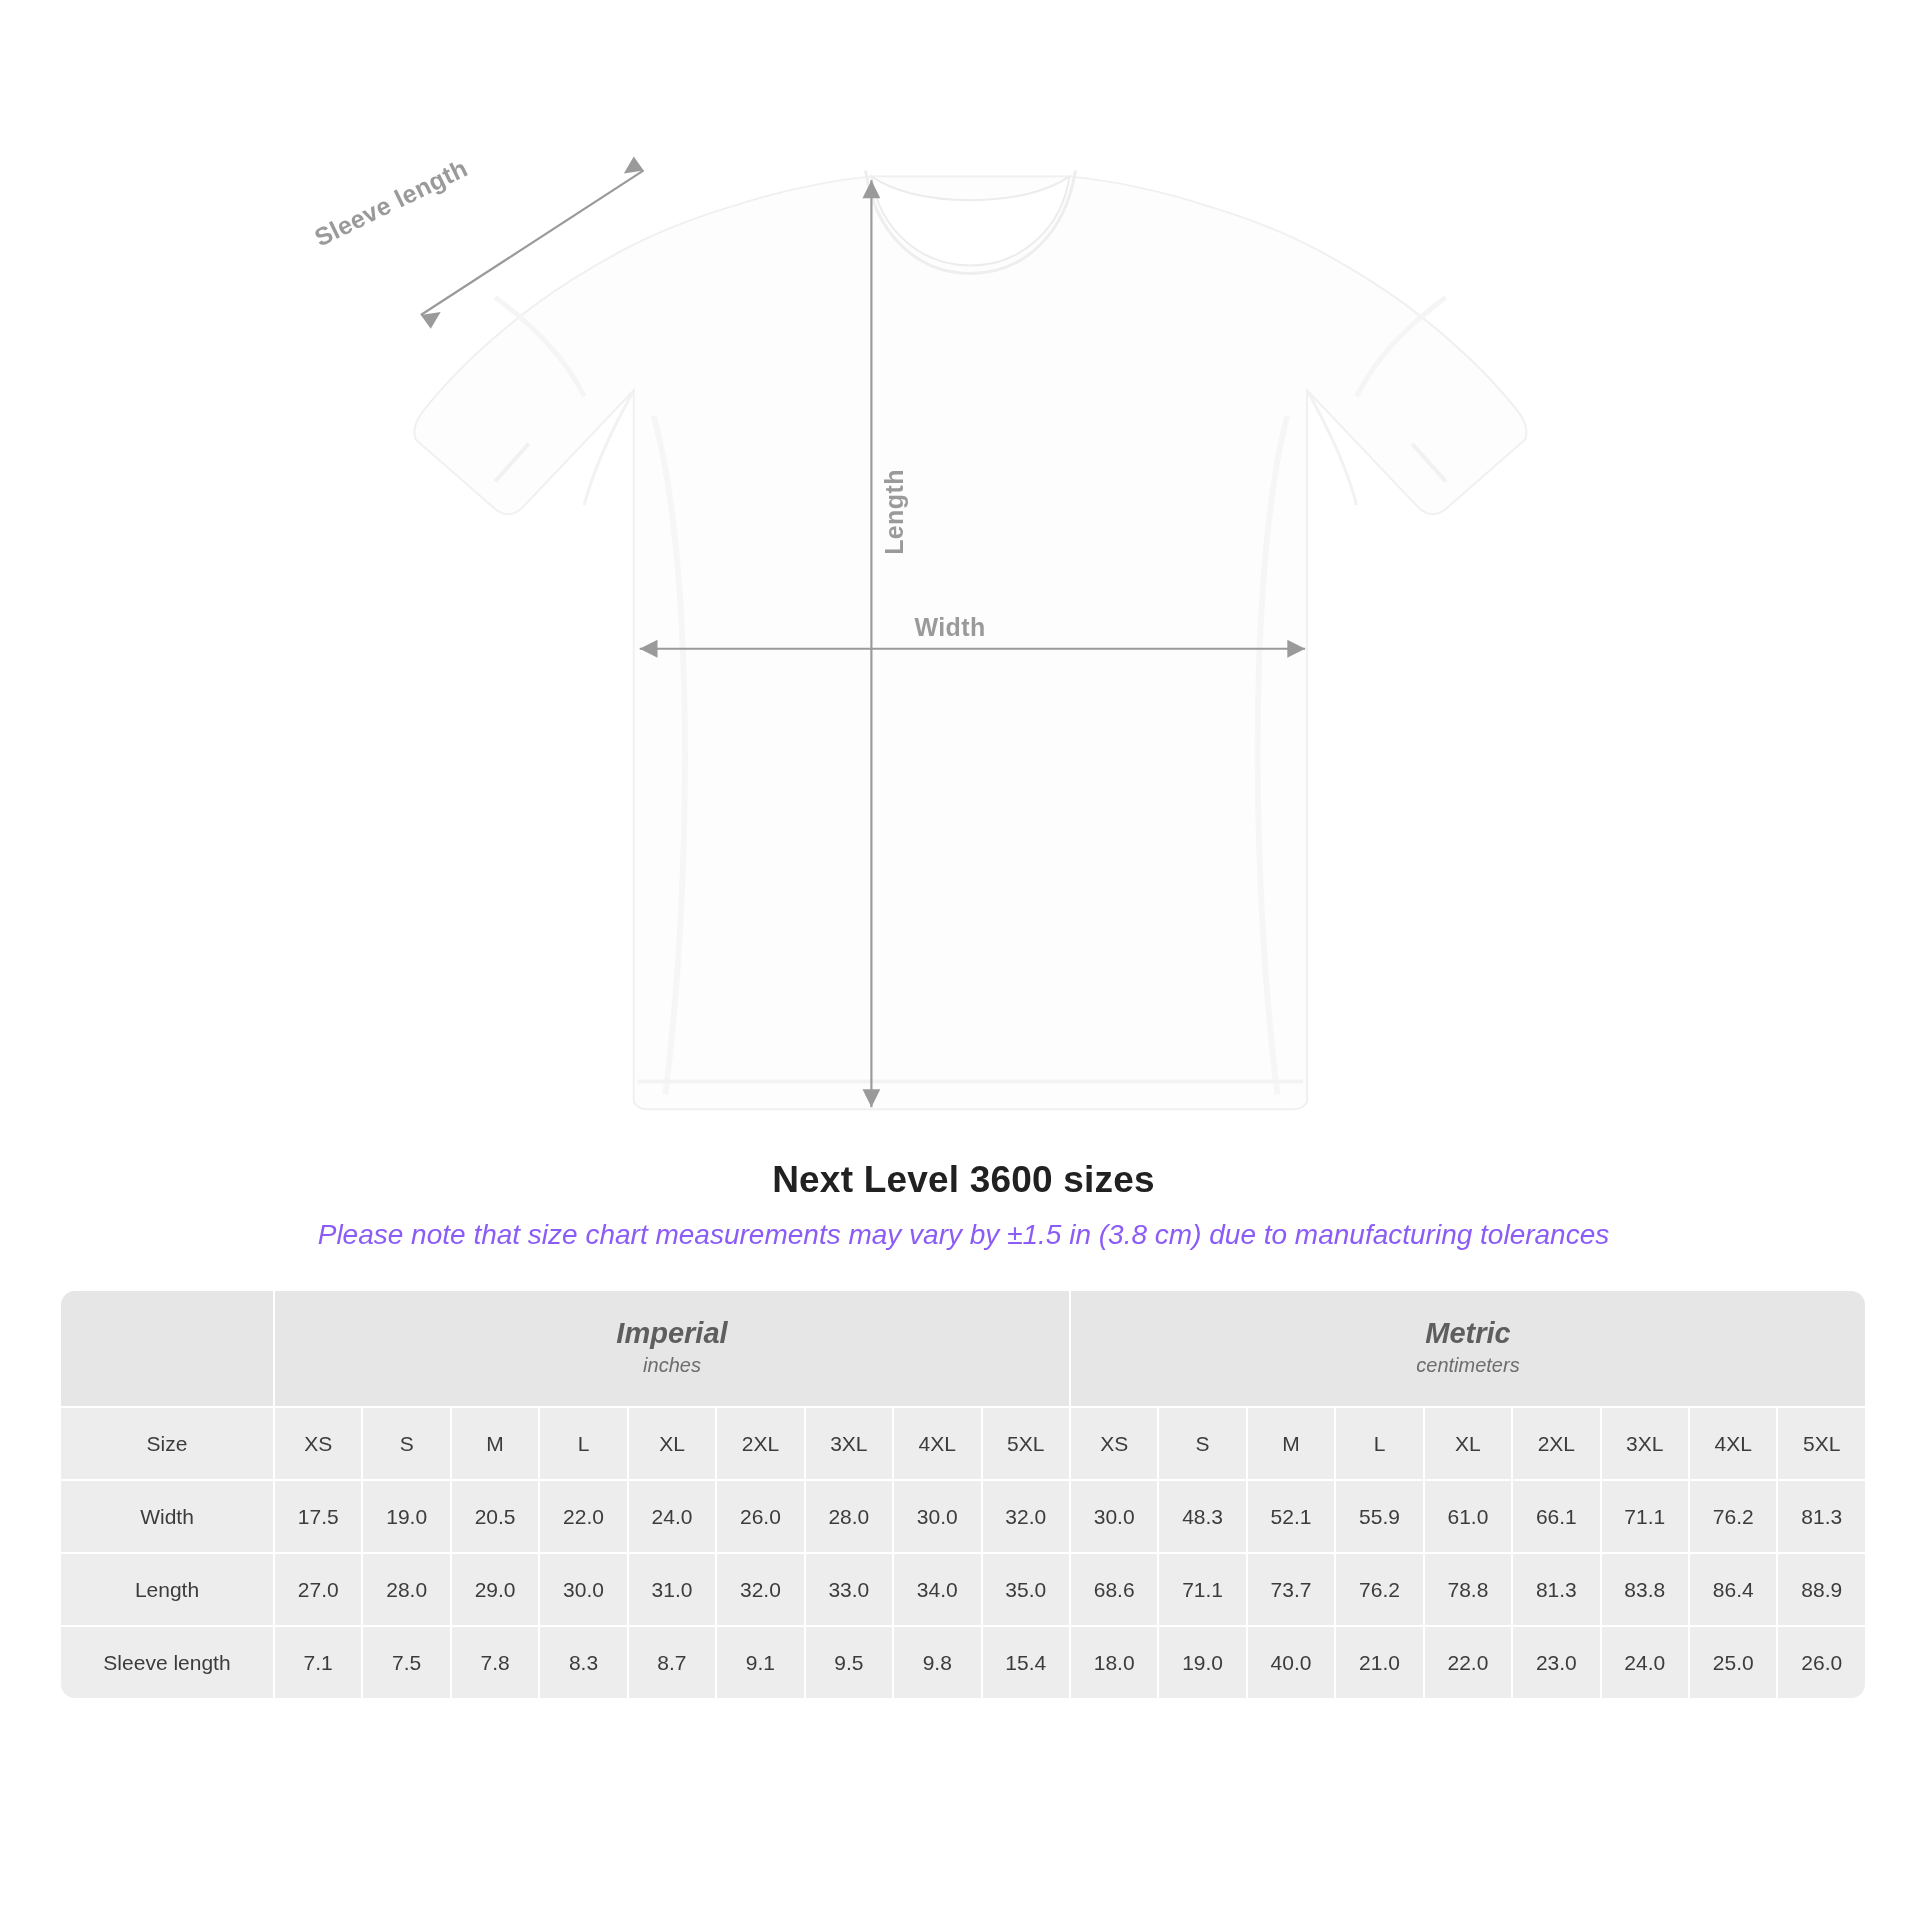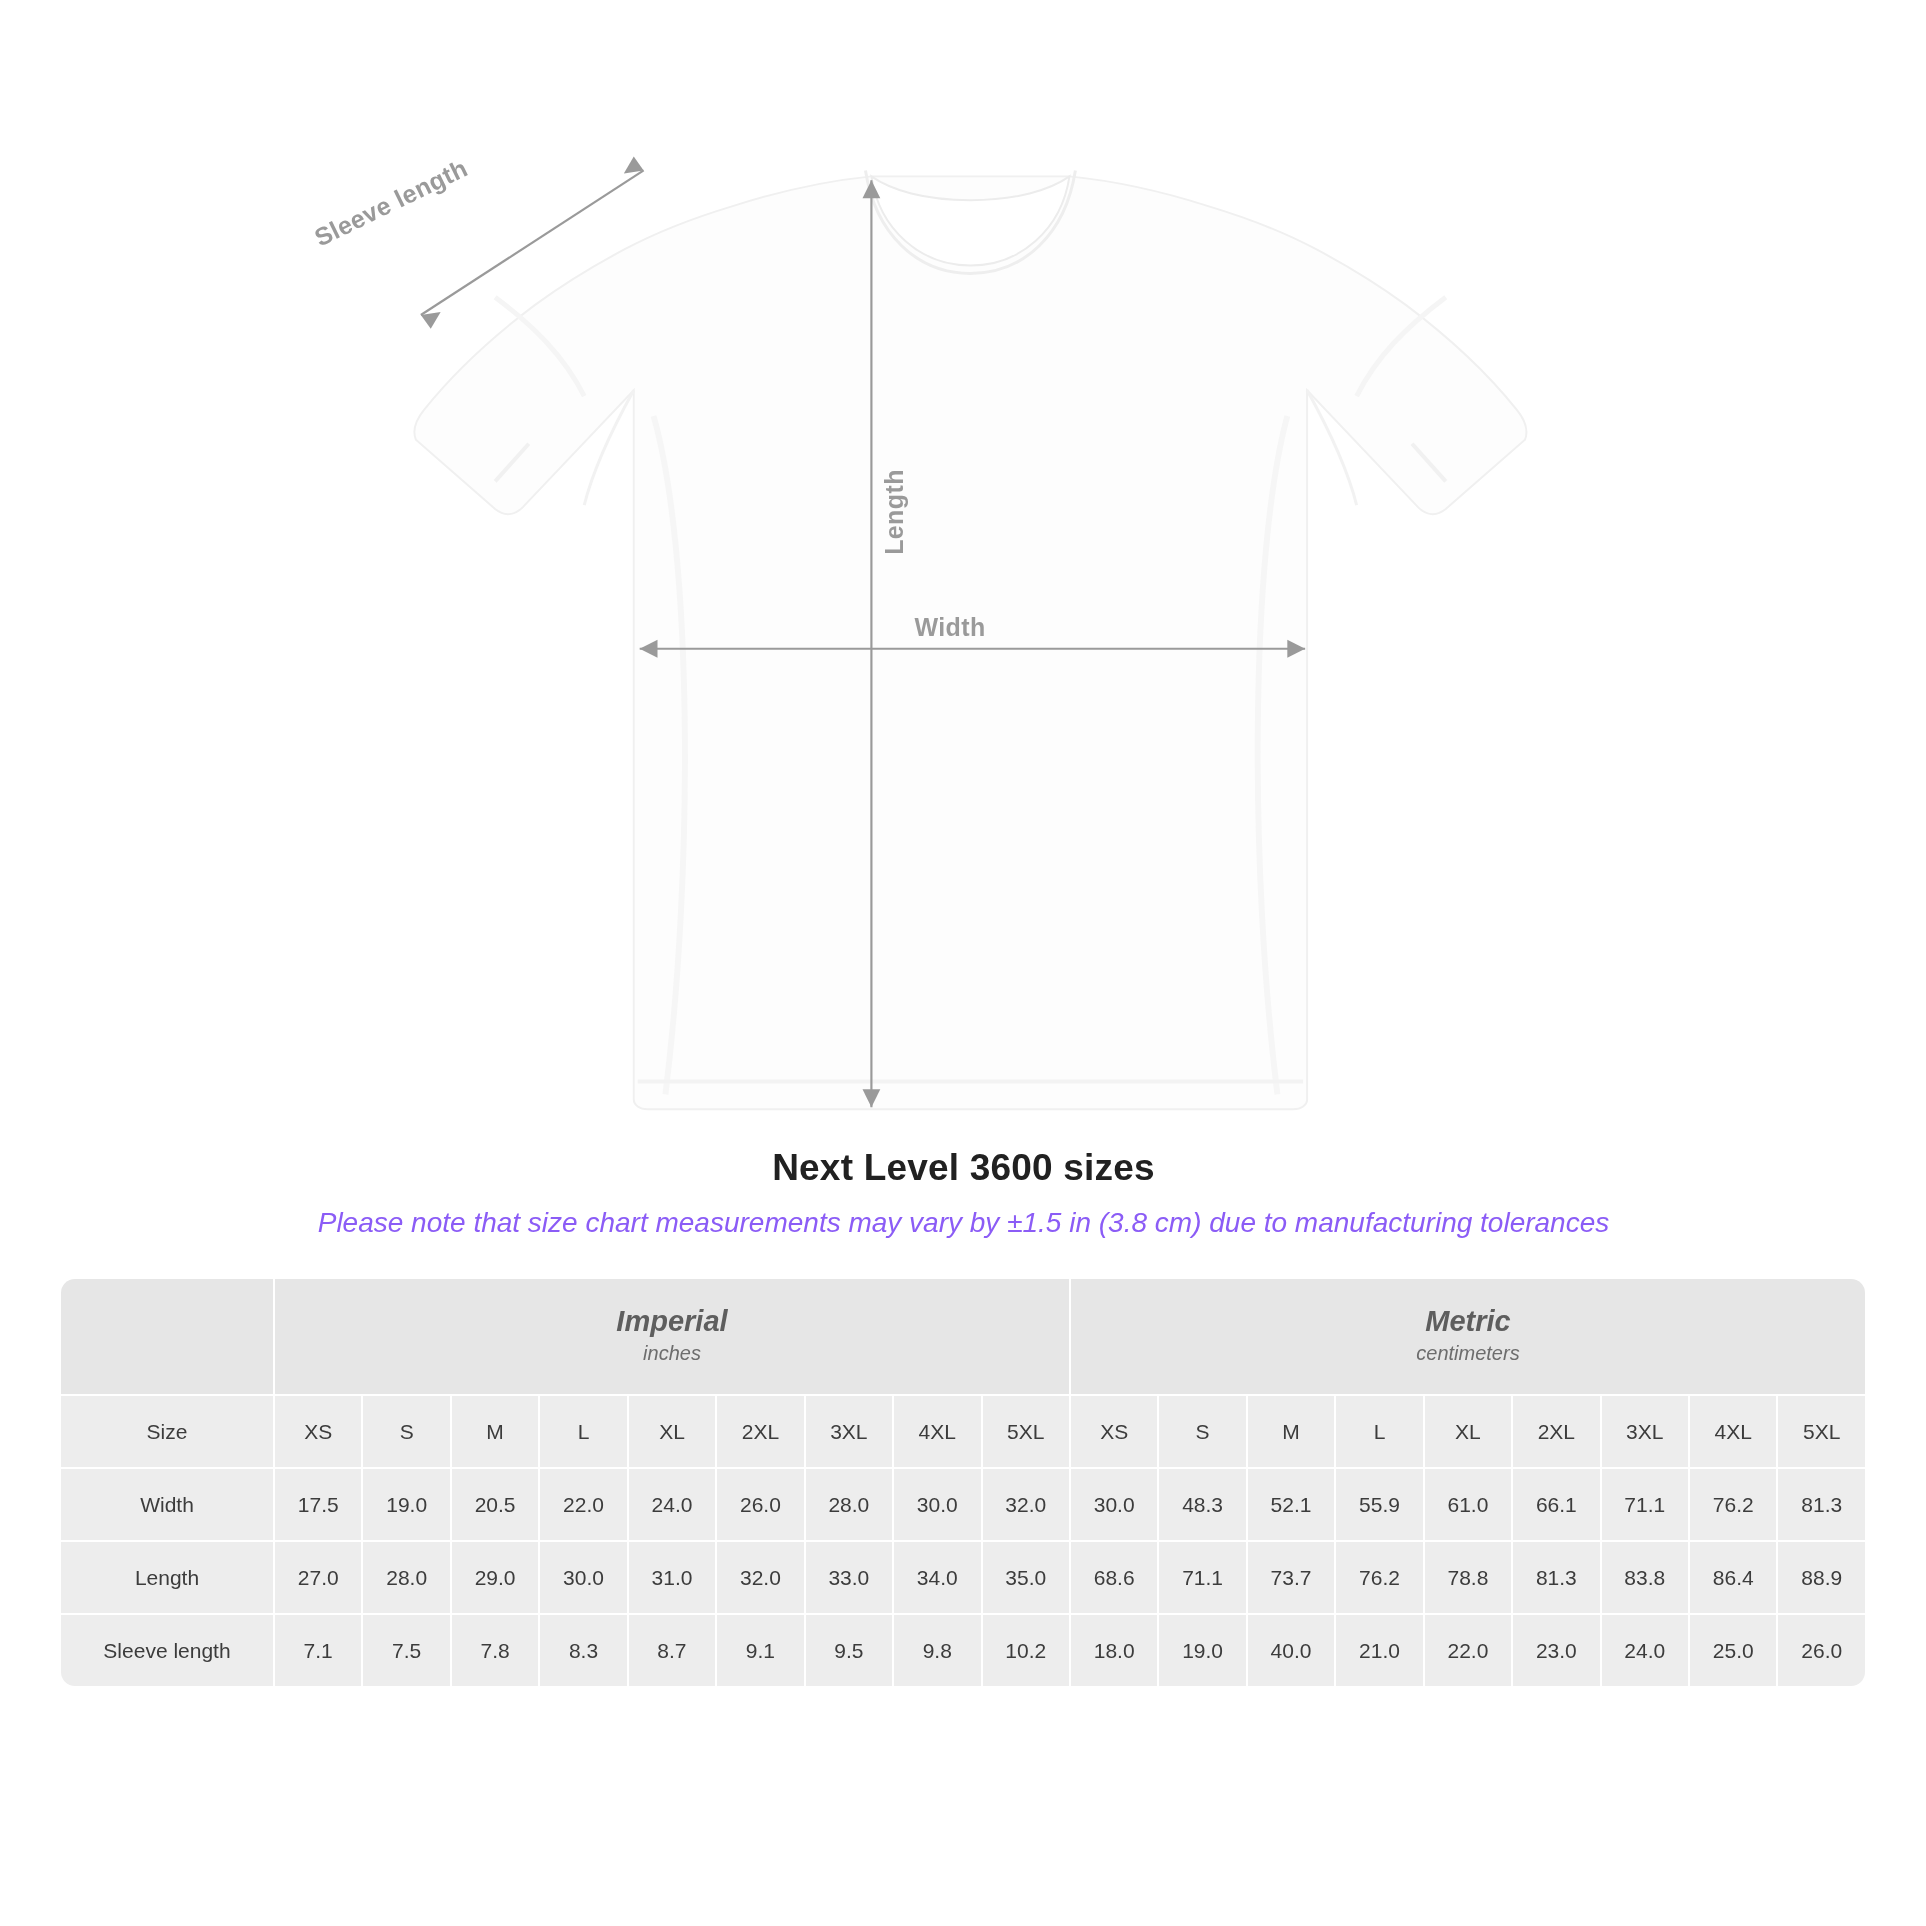--- a/index.html
+++ b/index.html
@@ -51,21 +51,21 @@
   }
   .lbl-width {
     left: 950px;
     top: 627px;
     transform: translate(-50%, -50%);
   }
 
   
   .title-block {
     text-align: center;
-    margin-top: 8px;
+    margin-top: 20px;
   }
   .chart-title {
     font-size: 37px;
     font-weight: bold;
     color: #212121;
     letter-spacing: 0.2px;
   }
   .chart-note {
     margin-top: 18px;
     font-size: 28px;
@@ -294,21 +294,21 @@
           <tr>
             <td class="row-head first-col">Sleeve length</td>
             <td>7.1</td>
             <td>7.5</td>
             <td>7.8</td>
             <td>8.3</td>
             <td>8.7</td>
             <td>9.1</td>
             <td>9.5</td>
             <td>9.8</td>
-            <td>10.2</td>
+            <td>15.4</td>
             <td>18.0</td>
             <td>19.0</td>
             <td>40.0</td>
             <td>21.0</td>
             <td>22.0</td>
             <td>23.0</td>
             <td>24.0</td>
             <td>25.0</td>
             <td>26.0</td>
           </tr>

